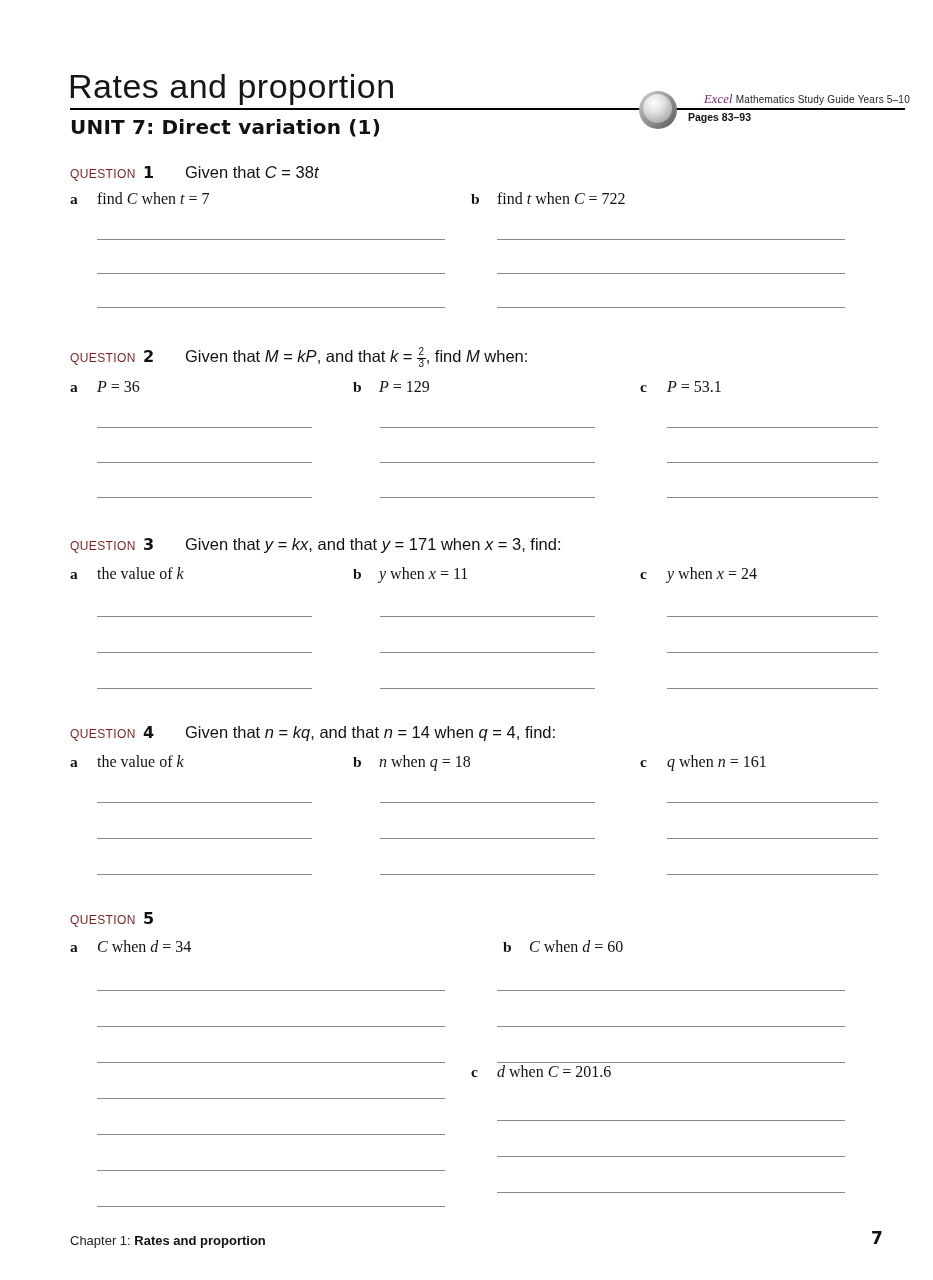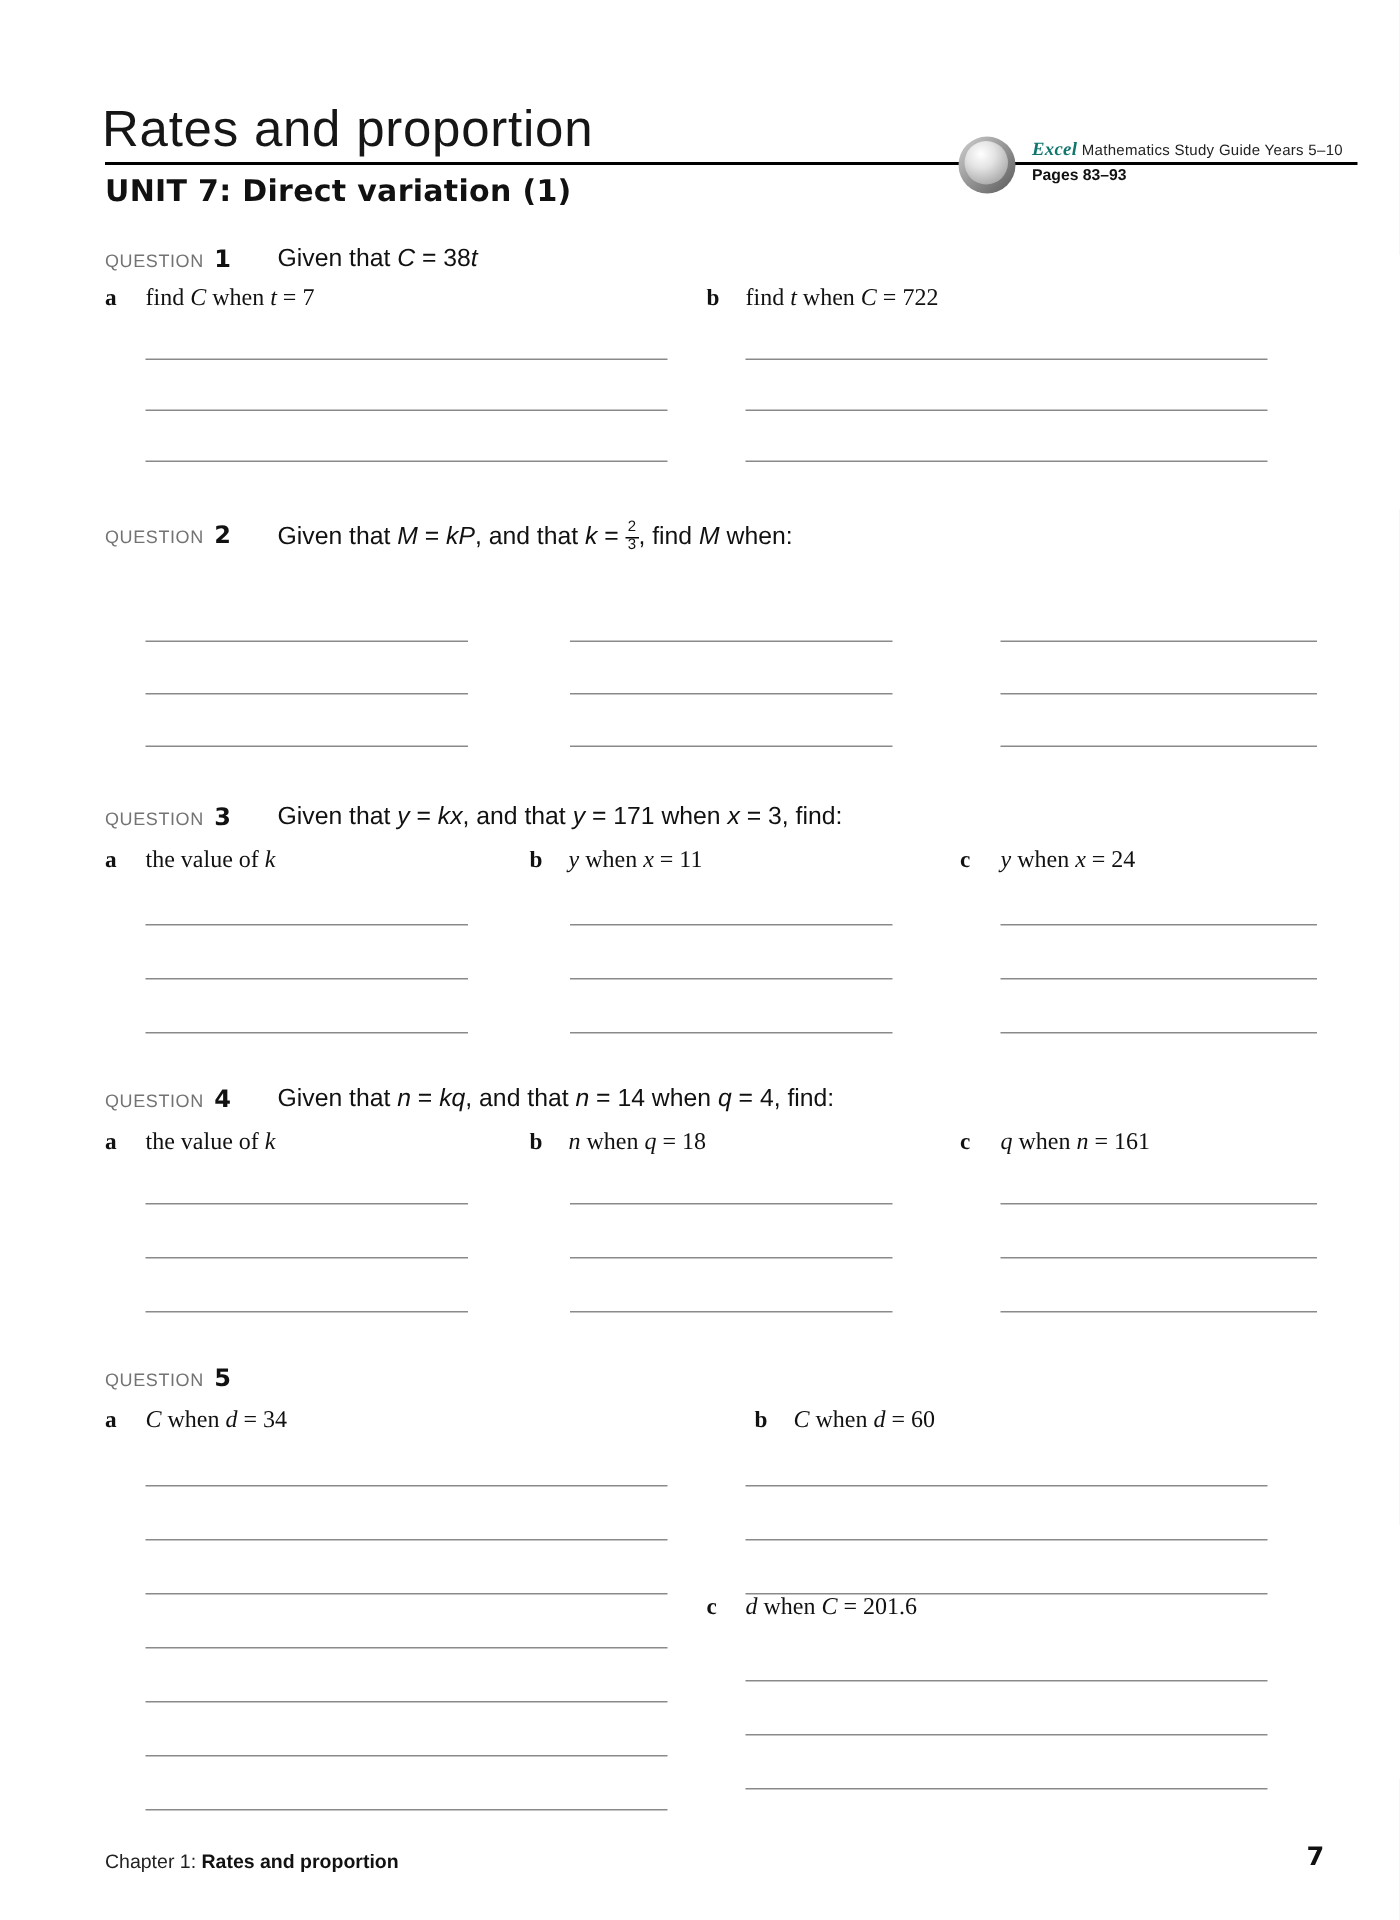--- a/index.html
+++ b/index.html
@@ -23,38 +23,38 @@
   }
   .sphere-in{
     position:absolute;left:4px;top:3px;width:29px;height:29px;border-radius:50%;
     background:radial-gradient(circle at 38% 30%,#ffffff 0%,#e3e3e3 35%,#b5b5b5 70%,#8f8f8f 100%);
   }
   .brand-line{
     position:absolute;left:51px;top:2px;white-space:nowrap;
     font-family:"Liberation Sans",sans-serif;font-size:10px;color:#222;letter-spacing:0.2px;
   }
   .brand{
-    font-family:"Liberation Serif",serif;font-style:italic;font-weight:700;
-    font-size:12.5px;color:#0f766e;margin-right:3px;
+    font-family:"Liberation Serif",serif;font-style:italic;font-weight:400;
+    font-size:12.5px;color:#701a75;margin-right:3px;margin-left:16px;
   }
   .pages-line{
     position:absolute;left:51px;top:21px;font-family:"Liberation Sans",sans-serif;
     font-size:10.5px;font-weight:700;color:#111;white-space:nowrap;
   }
   .unit{
     position:absolute;left:70px;top:115px;
     font-family:"DejaVu Sans",sans-serif;font-weight:700;font-size:20px;
     letter-spacing:0.2px;color:#111;white-space:nowrap;
   }
   
   .q{position:absolute;left:70px;width:808px;}
   .q-head{position:relative;height:26px;}
   .q-word{
     font-family:"Liberation Sans",sans-serif;font-variant:small-caps;
-    text-transform:lowercase;font-size:17.5px;letter-spacing:0.4px;color:#737373;
+    text-transform:lowercase;font-size:17.5px;letter-spacing:0.4px;color:#7f1d1d;
   }
   .q-num{
     font-family:"DejaVu Sans",sans-serif;font-weight:700;font-size:16px;
     margin-left:7px;color:#111;
   }
   .q-prompt{
     position:absolute;left:115px;top:1px;font-family:Liberation Sans, sans-serif;
     font-size:16.5px;white-space:nowrap;color:#111;
   }
   .row{position:absolute;left:0;display:grid;width:808px;}
@@ -143,20 +143,31 @@
   </div>
 
   <div class="q" style="top:346px;height:170px;">
     <div class="q-head">
       <span class="q-word">Question</span><span class="q-num">2</span>
       <span class="q-prompt">Given that <i>M</i> = <i>kP</i>, and that <i>k</i> = <span class="frac">
             <span class="fn">2</span>
             <span class="fd">3</span>
           </span>, find <i>M</i> when:</span>
     </div>
+    <div class="row row3" style="top:32px;">
+      <div class="cell-a">
+        <span class="part-label">a</span><span class="part-text"><i>P</i> = 36</span>
+      </div>
+      <div class="cell-b">
+        <span class="part-label">b</span><span class="part-text"><i>P</i> = 129</span>
+      </div>
+      <div class="cell-c">
+        <span class="part-label">c</span><span class="part-text"><i>P</i> = 53.1</span>
+      </div>
+    </div>
     <div class="row row3 h34" style="top:47px;">
       <div class="cell-a">
         <div class="ln"></div>
         <div class="ln"></div>
         <div class="ln"></div>
       </div>
       <div class="cell-b">
         <div class="ln"></div>
         <div class="ln"></div>
         <div class="ln"></div>

